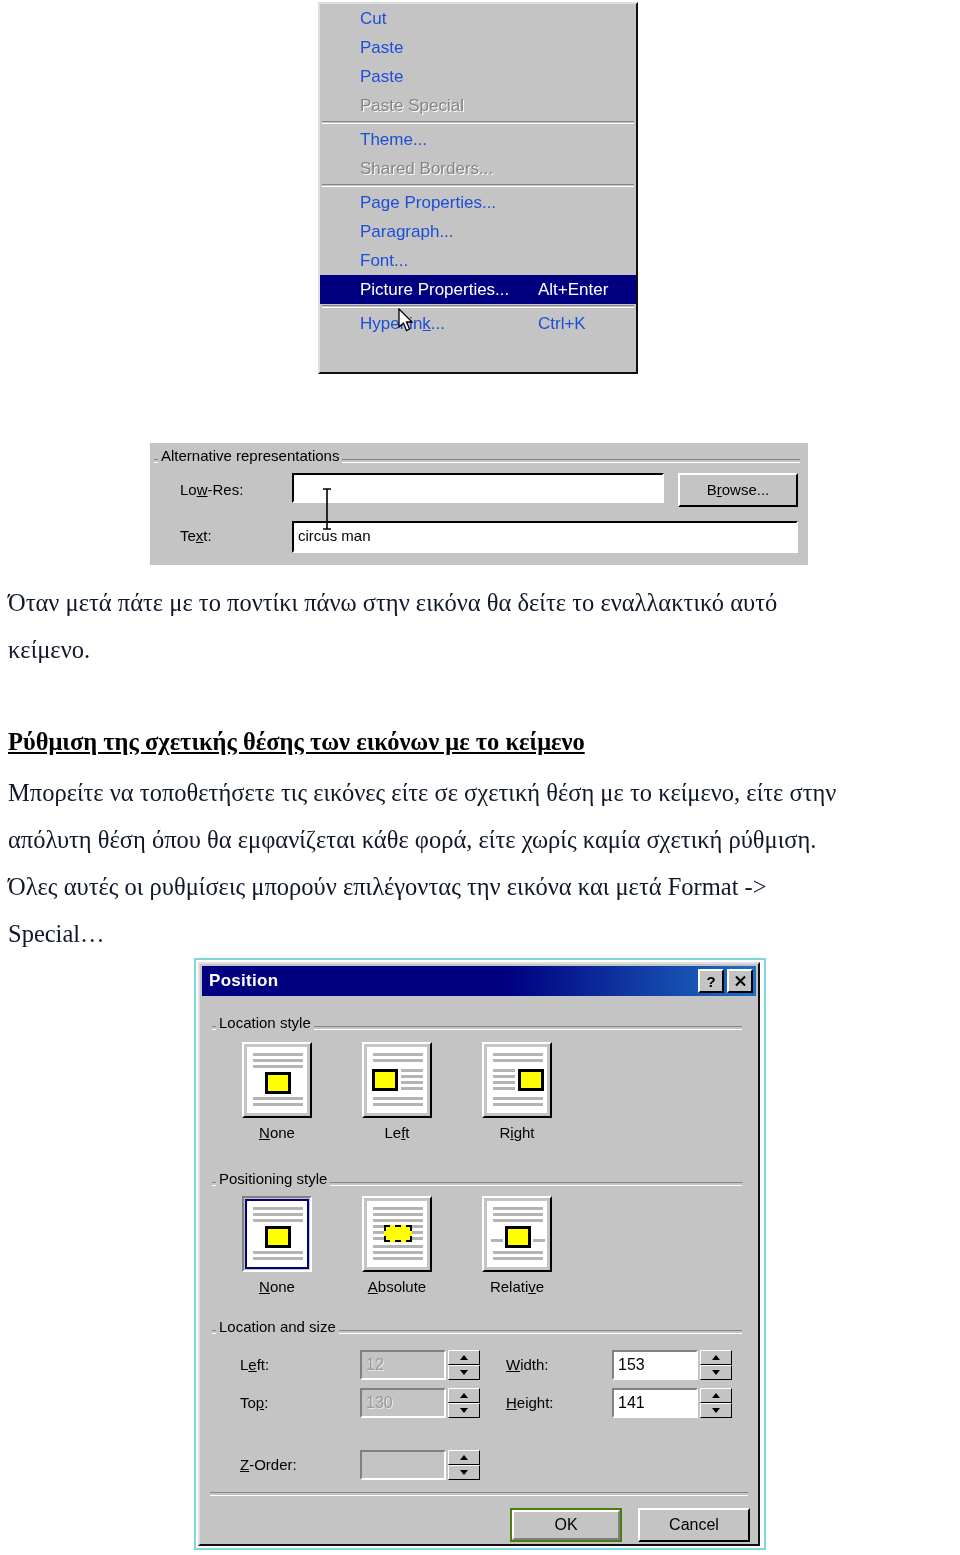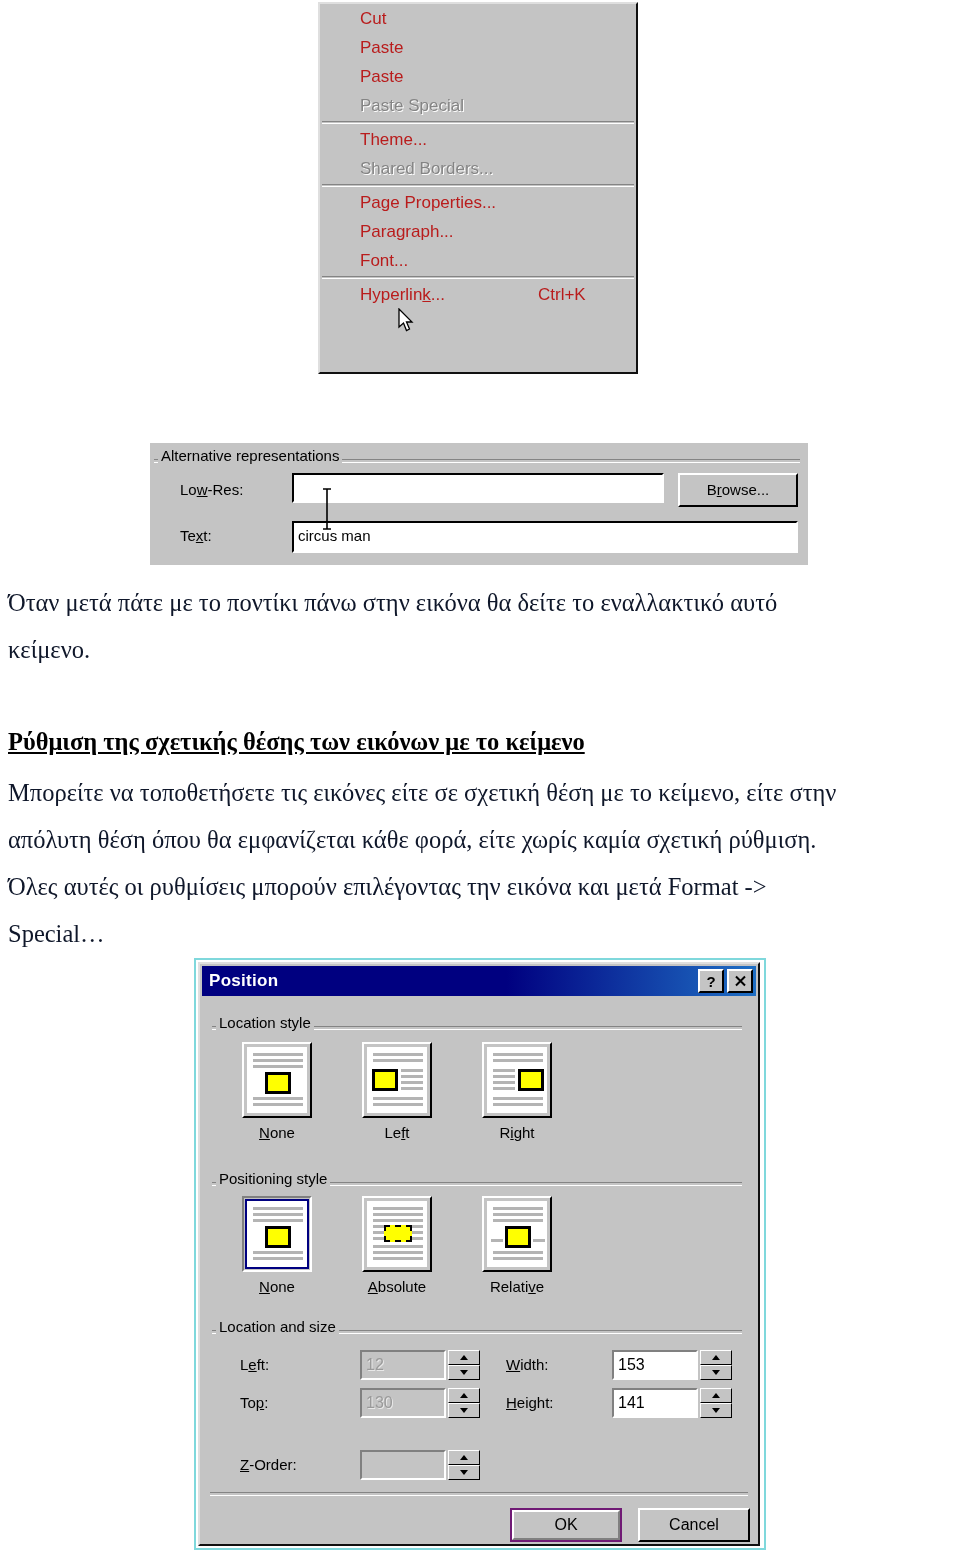--- a/index.html
+++ b/index.html
@@ -12,21 +12,21 @@
   
   #ctx-menu{
     position:absolute;left:318px;top:2px;width:320px;height:372px;
     background:#c4c4c4;
     border-top:2px solid #dfdfdf;border-left:2px solid #dfdfdf;
     border-right:2px solid #101010;border-bottom:2px solid #101010;
     box-sizing:border-box;
   }
   .mi{
     position:relative;height:29px;line-height:29px;
-    font-size:17px;color:#b91c1c;
+    font-size:17px;color:#1d4ed8;
     font-family:"Liberation Sans",sans-serif;
     padding-left:40px;white-space:nowrap;
   }
   .mi.dis{color:#848484;text-shadow:1px 1px 0 #ffffff;}
   .mi.sel{background:#000080;color:#ffffff;text-shadow:none;}
   .mi .accel{position:absolute;right:auto;left:218px;top:0;}
   .mi.sel .accel{color:#ffffff;}
   .msep{height:5px;margin:1px 2px 1px 2px;
         border-top:1px solid #848484;border-bottom:1px solid #ffffff;
         box-sizing:border-box;height:3px;}
@@ -160,21 +160,21 @@
   .tri.d{border-top:5px solid #000000;}
 
   .dlg-btn{
     position:absolute;width:112px;height:34px;background:#c4c4c4;
     box-sizing:border-box;font-size:16px;color:#000;
     display:flex;align-items:center;justify-content:center;
     border-top:2px solid #ffffff;border-left:2px solid #ffffff;
     border-right:2px solid #000000;border-bottom:2px solid #000000;
   }
   .dlg-btn.default{
-    border:2px solid #701a75;
+    border:2px solid #4d7c0f;
   }
   .dlg-btn.default .inner{
     width:100%;height:100%;box-sizing:border-box;
     border-top:2px solid #ffffff;border-left:2px solid #ffffff;
     border-right:2px solid #808080;border-bottom:2px solid #808080;
     display:flex;align-items:center;justify-content:center;
   }
   #pos-bottom-sep{
     position:absolute;left:10px;right:10px;height:2px;
     border-top:1px solid #848484;border-bottom:1px solid #ffffff;
@@ -188,20 +188,24 @@
   <div class="mi"><span>Paste</span></div>
   <div class="mi"><span>Paste</span></div>
   <div class="mi dis"><span>Paste Special</span></div>
   <div class="msep"></div>
   <div class="mi"><span>Theme...</span></div>
   <div class="mi dis"><span>Shared Borders...</span></div>
   <div class="msep"></div>
   <div class="mi"><span>Page Properties...</span></div>
   <div class="mi"><span>Paragraph...</span></div>
   <div class="mi"><span>Font...</span></div>
+  <div class="mi sel">
+    <span>Picture Properties...</span>
+    <span class="accel">Alt+Enter</span>
+  </div>
   <div class="msep"></div>
   <div class="mi">
     <span><span>Hyperlin</span><span class="uline">k</span><span>...</span></span>
     <span class="accel">Ctrl+K</span>
   </div>
 </div>
 
 <svg id="ctx-cursor" viewBox="0 0 18 26">
   <path d="M1,1 L1,19 L5.5,15 L8.5,22.5 L11.5,21 L8.5,14 L14,14 Z" fill="#ffffff" stroke="#000000" stroke-width="1.3"></path>
 </svg>

